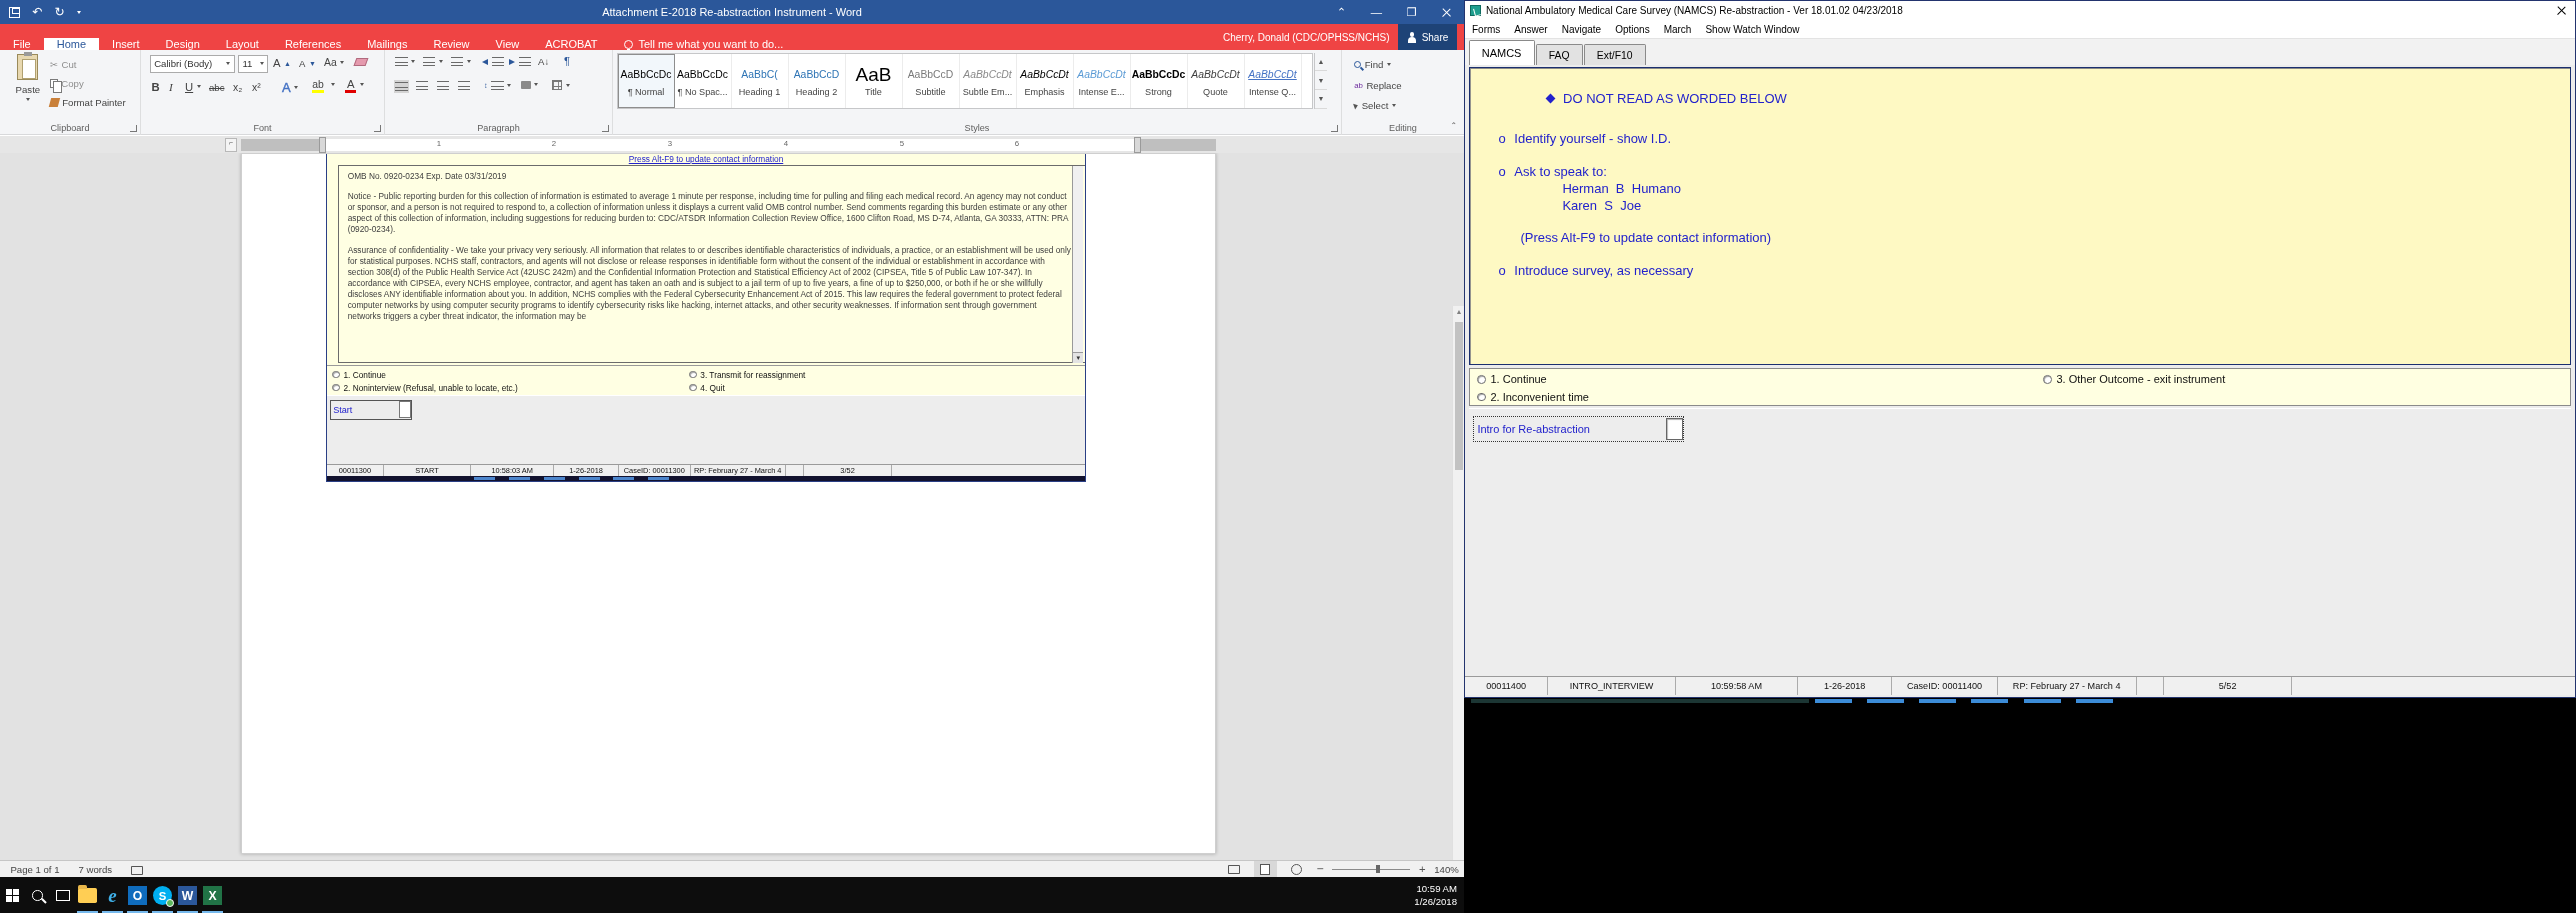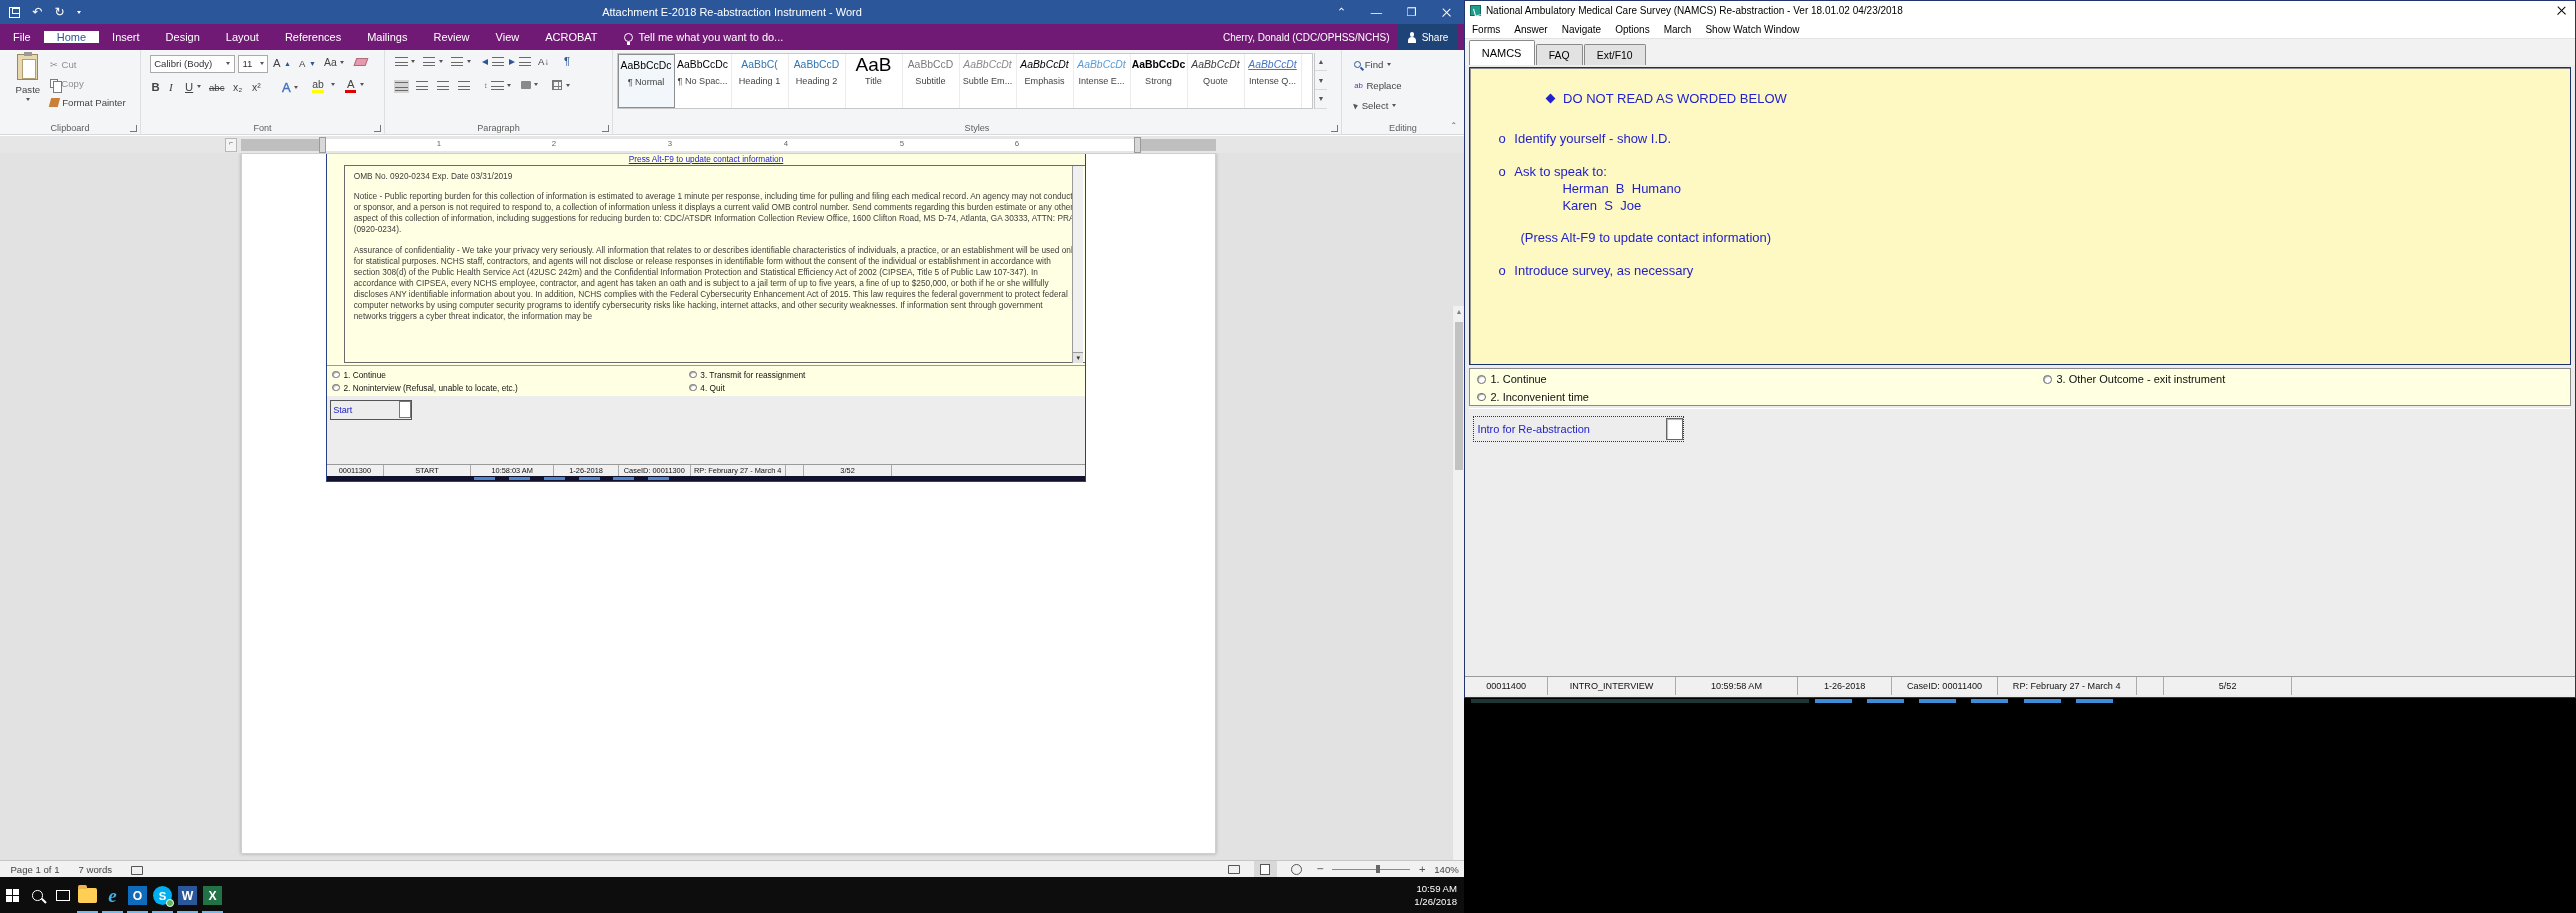--- a/index.html
+++ b/index.html
@@ -6,50 +6,50 @@
 body{font-family:"Liberation Sans",sans-serif;background:#000}
 #root{position:relative;width:2576px;height:914px;background:#000;overflow:hidden}
 .abs{position:absolute}
 
 #word{position:absolute;left:0;top:0;width:1464px;height:877px;background:#fff;overflow:hidden}
 .w-titlebar{position:absolute;left:0;top:0;width:100%;height:24.4px;background:#2B579A;color:#fff}
 .qat{position:absolute;left:8.7px;top:0;height:24.4px;display:flex;align-items:center;gap:12.2px}
 .w-title{position:absolute;left:0;right:0;top:0;height:24.4px;text-align:center;line-height:24.4px;font-size:11px;color:#fff}
 .w-controls{position:absolute;right:0;top:0;height:24.4px;display:flex}
 .wc{width:35px;height:24.4px;display:flex;align-items:center;justify-content:center;color:#fff;font-size:11.3px}
-.w-menubar{position:absolute;left:0;top:24.4px;width:100%;height:26px;background:#701a75;color:#fff;display:flex;align-items:center;font-size:11px}
+.w-menubar{position:absolute;left:0;top:24.4px;width:100%;height:26px;background:#ef4444;color:#fff;display:flex;align-items:flex-end;font-size:11px}
 .wtab{padding:0 13px;display:flex;align-items:center}
 .wtab.active{background:#fff;color:#2B579A}
 .w-acct{position:absolute;right:0;top:24.4px;height:26px;display:flex;align-items:center;gap:8.7px;color:#fff;font-size:10px;padding-right:7px}
 .share-btn{display:flex;align-items:center;gap:4.4px;padding:0 8.7px;height:26px;background:#1E4377}
 .w-ribbon{position:absolute;left:0;top:50px;width:100%;height:85px;background:#F4F5F7;border-bottom:0.9px solid #D8D9DB}
 .rg{position:absolute;top:0;height:85px;border-right:0.9px solid #DDDEDF}
 .rcap{position:absolute;bottom:1.7px;left:0;right:0;text-align:center;font-size:9.1px;color:#5E5E5E}
 .launch{position:absolute;right:2.6px;bottom:3.5px;width:7px;height:7px;border-right:0.9px solid #777;border-bottom:0.9px solid #777}
 .rbtn{position:absolute;display:flex;align-items:center;gap:3.5px;font-size:9.6px;color:#444}
 .caret{width:0;height:0;border-left:2.6px solid transparent;border-right:2.6px solid transparent;border-top:3.5px solid #555;display:inline-block}
 .caret.w{border-top-color:#fff}
 .combo{background:#fff;border:0.9px solid #ABABAB;height:17.4px;display:flex;align-items:center;justify-content:space-between;padding:0 3.5px;font-size:9.6px;color:#333}
 .lines{width:12.2px;height:9.6px;background:repeating-linear-gradient(#6a6a6a 0 0.9px,transparent 0.9px 2.6px)}
 .styles-box{position:absolute;left:3.5px;top:2.6px;width:696px;height:56px;background:#fff;border:0.9px solid #C6C7C9;display:flex}
-.scard{width:57px;height:54px;border-right:0.9px solid #ECECEC;display:flex;flex-direction:column;align-items:center;justify-content:flex-start;overflow:hidden}
+.scard{width:57px;height:54px;border-right:0.9px solid #ECECEC;display:flex;flex-direction:column;align-items:center;justify-content:center;overflow:hidden}
 .scard .samp{font-size:10.4px;white-space:nowrap;line-height:22.6px}
 .scard .snm{font-size:9.1px;color:#444;white-space:nowrap}
 .scard.sel{border:0.9px solid #8E8E8E;background:#F2F7FB}
 .sscroll{position:absolute;left:701px;top:2.6px;width:13px;height:56px;border-left:0.9px solid #C6C7C9;display:flex;flex-direction:column}
 .sscroll div{flex:1;display:flex;align-items:center;justify-content:center;font-size:7px;color:#555;border-bottom:0.9px solid #D9D9D9}
 .w-ruler{position:absolute;left:0;top:136px;width:100%;height:17.4px;background:#E6E6E6}
 .ruler-band{position:absolute;left:241px;top:2.6px;width:975px;height:12.2px;background:#BFBFBF}
 .ruler-text{position:absolute;left:82px;top:0;width:815px;height:12.2px;background:#fff}
 .rnum{position:absolute;top:0;font-size:7.8px;color:#666;transform:translateX(-50%)}
 .w-canvas{position:absolute;left:0;top:153px;width:1464px;height:707px;background:#E2E2E2;overflow:hidden}
 .page{position:absolute;left:241px;top:0;width:975px;height:701px;background:#fff;border:0.9px solid #CFCFCF;box-shadow:0 0 3.5px rgba(0,0,0,.25)}
 .embed{position:absolute;left:325px;top:0;width:760px;height:328px;border:1.7px solid #2A3F85;border-top:none;background:#FFFFE1;overflow:hidden}
 .e-topline{position:absolute;left:0;top:0;width:100%;height:11.3px;overflow:hidden;text-align:center;font-size:8.3px;color:#2222CC;text-decoration:underline}
-.e-notice{position:absolute;left:17px;top:11.3px;width:753px;height:198px;background:#FFFFE3;border:0.9px solid #6b6b6b;color:#3d3d3d;font-size:8.3px;line-height:11px;padding:4.4px 19px 1.7px 8.7px;overflow:hidden}
+.e-notice{position:absolute;left:11px;top:11.3px;width:753px;height:198px;background:#FFFFE3;border:0.9px solid #6b6b6b;color:#3d3d3d;font-size:8.3px;line-height:11px;padding:4.4px 19px 1.7px 8.7px;overflow:hidden}
 .e-notice p{margin-bottom:9.6px}
 .e-scroll{position:absolute;right:1.7px;top:12.2px;width:11.3px;height:197px;background:#F0F0F0;border-left:0.9px solid #999}
 .e-scroll .dn{position:absolute;bottom:0;left:0;width:100%;height:11.3px;background:#E3E3E3;border-top:0.9px solid #999;text-align:center;font-size:6.1px;color:#333;line-height:10.4px}
 .e-ans{position:absolute;left:0;top:211px;width:100%;height:30px;background:#FFFFE3;border-top:1.7px solid #9a9a9a}
 .radio{display:inline-block;width:7.8px;height:7.8px;border-radius:50%;background:#fff;border:0.9px solid #6d6d6d;box-shadow:inset 0.9px 0.9px 0.9px rgba(0,0,0,.35);flex:none}
 .e-opt{position:absolute;display:flex;align-items:center;gap:3.5px;font-size:8.3px;color:#111}
 .e-gray{position:absolute;left:0;top:241px;width:100%;height:69px;background:#EDEDED;border-top:1.7px groove #fff}
 .e-start{position:absolute;left:2.6px;top:3.5px;width:82px;height:20px;border:0.9px solid #555;display:flex;align-items:center;justify-content:space-between;padding-left:2.6px}
 .e-start .lbl{color:#2222CC;font-size:9.1px}
 .e-start .inp{width:11.3px;height:16.5px;background:#fff;border:0.9px solid #777}

